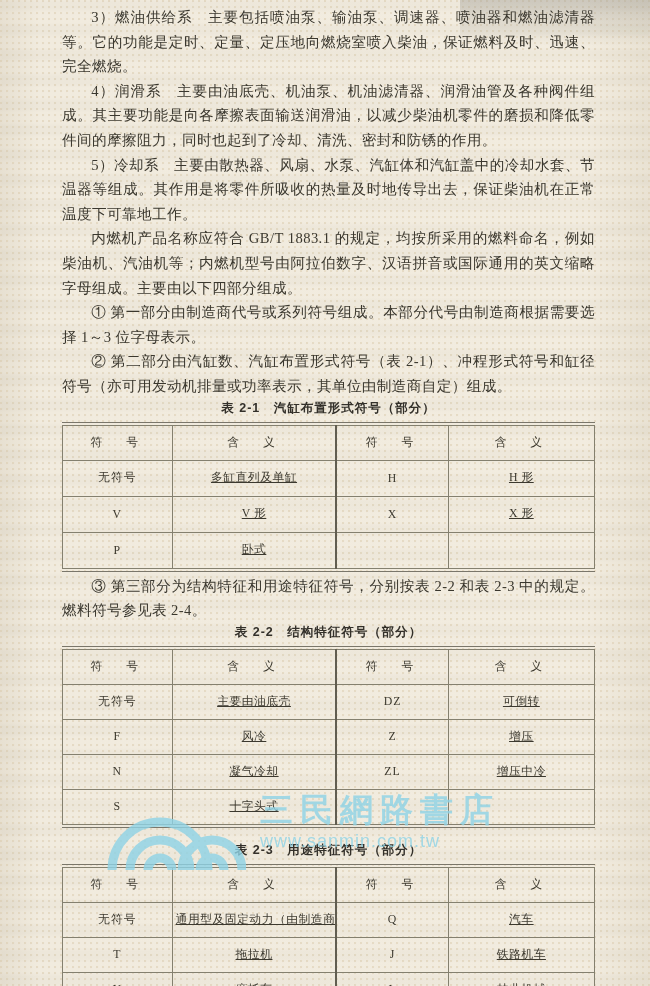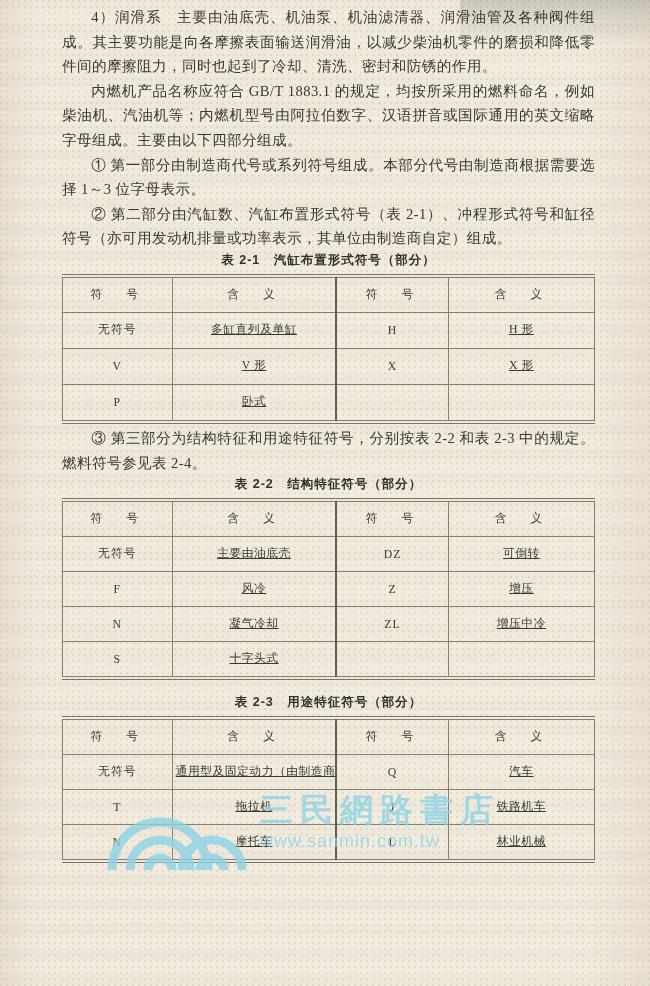--- a/index.html
+++ b/index.html
@@ -88,21 +88,23 @@
 </style>
 </head>
 <body>
 
 <div class="page">
   <div class="scan-band-top"></div>
   <div class="scan-bleed"></div>
 
   <div class="content">
 
+    <p class="body-line">3）燃油供给系　主要包括喷油泵、输油泵、调速器、喷油器和燃油滤清器等。它的功能是定时、定量、定压地向燃烧室喷入柴油，保证燃料及时、迅速、完全燃烧。</p>
     <p class="body-line">4）润滑系　主要由油底壳、机油泵、机油滤清器、润滑油管及各种阀件组成。其主要功能是向各摩擦表面输送润滑油，以减少柴油机零件的磨损和降低零件间的摩擦阻力，同时也起到了冷却、清洗、密封和防锈的作用。</p>
+    <p class="body-line">5）冷却系　主要由散热器、风扇、水泵、汽缸体和汽缸盖中的冷却水套、节温器等组成。其作用是将零件所吸收的热量及时地传导出去，保证柴油机在正常温度下可靠地工作。</p>
 
 
     <p class="body-line">内燃机产品名称应符合 GB/T 1883.1 的规定，均按所采用的燃料命名，例如柴油机、汽油机等；内燃机型号由阿拉伯数字、汉语拼音或国际通用的英文缩略字母组成。主要由以下四部分组成。</p>
     <p class="body-line">① 第一部分由制造商代号或系列符号组成。本部分代号由制造商根据需要选择 1～3 位字母表示。</p>
     <p class="body-line">② 第二部分由汽缸数、汽缸布置形式符号（表 2-1）、冲程形式符号和缸径符号（亦可用发动机排量或功率表示，其单位由制造商自定）组成。</p>
 
     <div class="tbl-caption">表 2-1　汽缸布置形式符号（部分）</div>
     <div class="tbl-wrap">
       <table class="t1">
         <colgroup>

